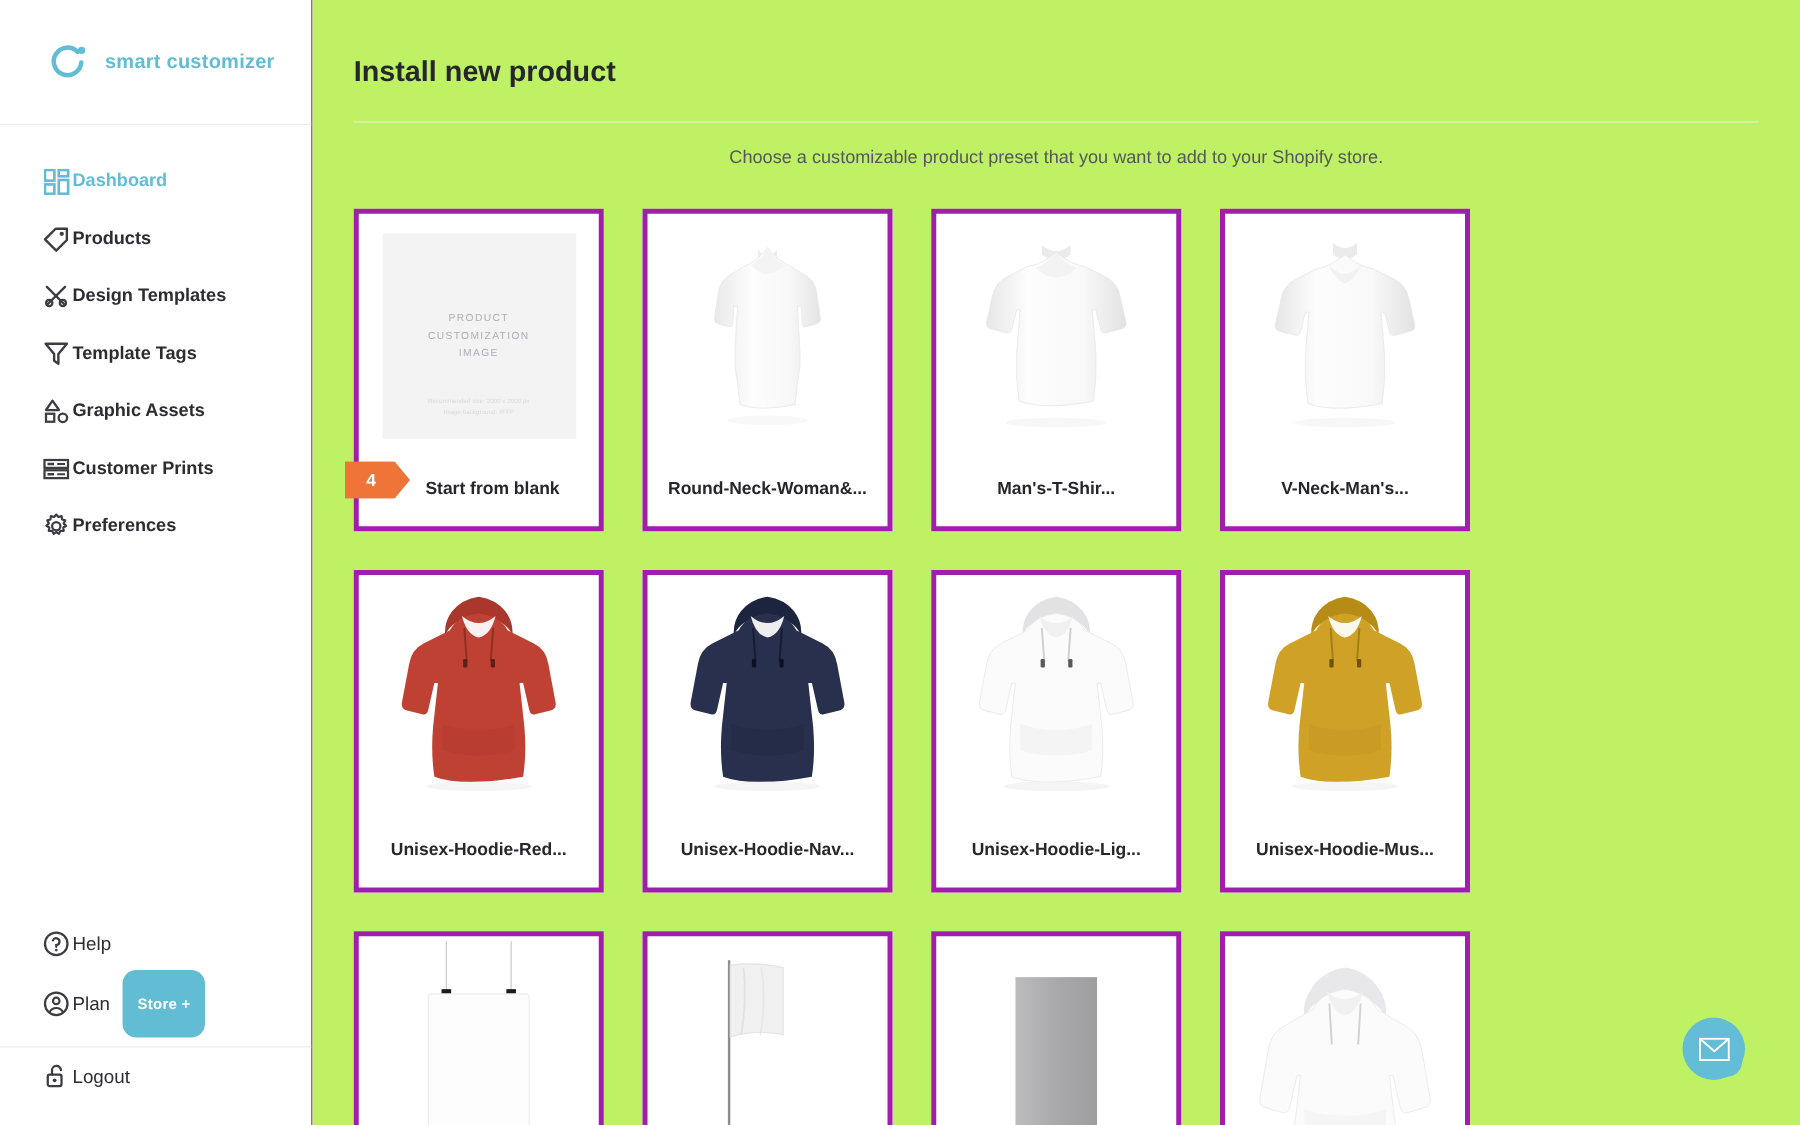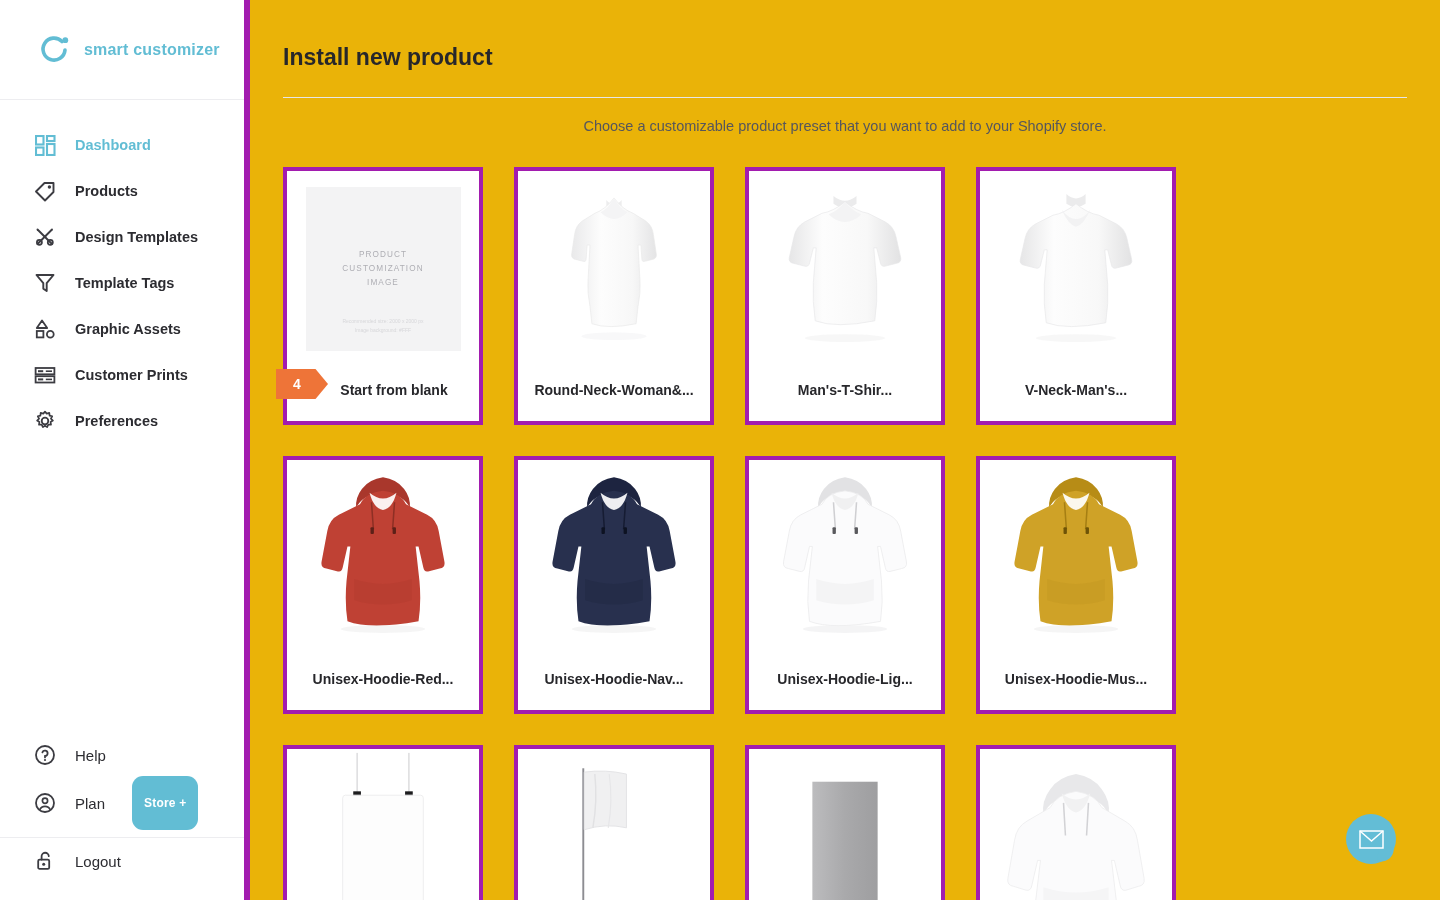--- a/index.html
+++ b/index.html
@@ -8,40 +8,40 @@
     font-family: "Liberation Sans", sans-serif;
     background: #f7f7f8;
     overflow: hidden;
   }
   .app { display: flex; width: 1440px; height: 900px; }
 
   
   .sidebar {
     width: 250px; height: 900px;
     background: #ffffff;
-    border-right: 6px solid #a21caf;
+    border-right: 1px solid #a21caf;
     display: flex; flex-direction: column;
     position: relative;
     flex: 0 0 250px;
   }
   .brand {
     height: 100px;
     display: flex; align-items: center; gap: 12px;
     padding-left: 36px;
     border-bottom: 1px solid #ededf0;
   }
   .brand-logo { width: 36px; height: 36px; position: relative; flex: 0 0 36px; }
   .brand-name {
     color: #62bdd4; font-size: 16px; font-weight: bold;
     letter-spacing: .2px;
   }
 
   .nav { padding-top: 22px; }
   .nav-item {
-    display: flex; align-items: center; gap: 17px;
+    display: flex; align-items: center; 
     height: 46px; padding-left: 32px;
     color: #2c2c31; font-size: 14.5px; font-weight: bold;
     cursor: pointer;
   }
   .nav-item .ico { width: 26px; height: 26px; display:flex; align-items:center; justify-content:center; flex:0 0 26px; }
   .nav-item.active { color: #62bdd4; }
   .nav-item.active .ico svg { stroke: #62bdd4; fill: #62bdd4; }
 
   .nav-spacer { flex: 1 1 auto; }
 
@@ -51,21 +51,21 @@
   .plan-badge {
     background: #62bdd4; color: #fff; font-size: 12px; font-weight: bold;
     border-radius: 11px; padding: 20px 12px; margin-left: 10px;
     letter-spacing:.2px;
   }
   .logout-row { padding-bottom: 30px; }
 
   
   .main {
     flex: 1 1 auto; height: 900px; position: relative;
-    background: #eab308; overflow: hidden;
+    background: #bef264; overflow: hidden;
   }
   .page-title {
     font-size: 23px; font-weight: bold; color: #27272b;
     padding: 44px 0 0 33px;
   }
   .title-rule {
     height: 1px; background: #e6e6e8;
     margin: 26px 33px 0 33px;
   }
   .subtitle {

